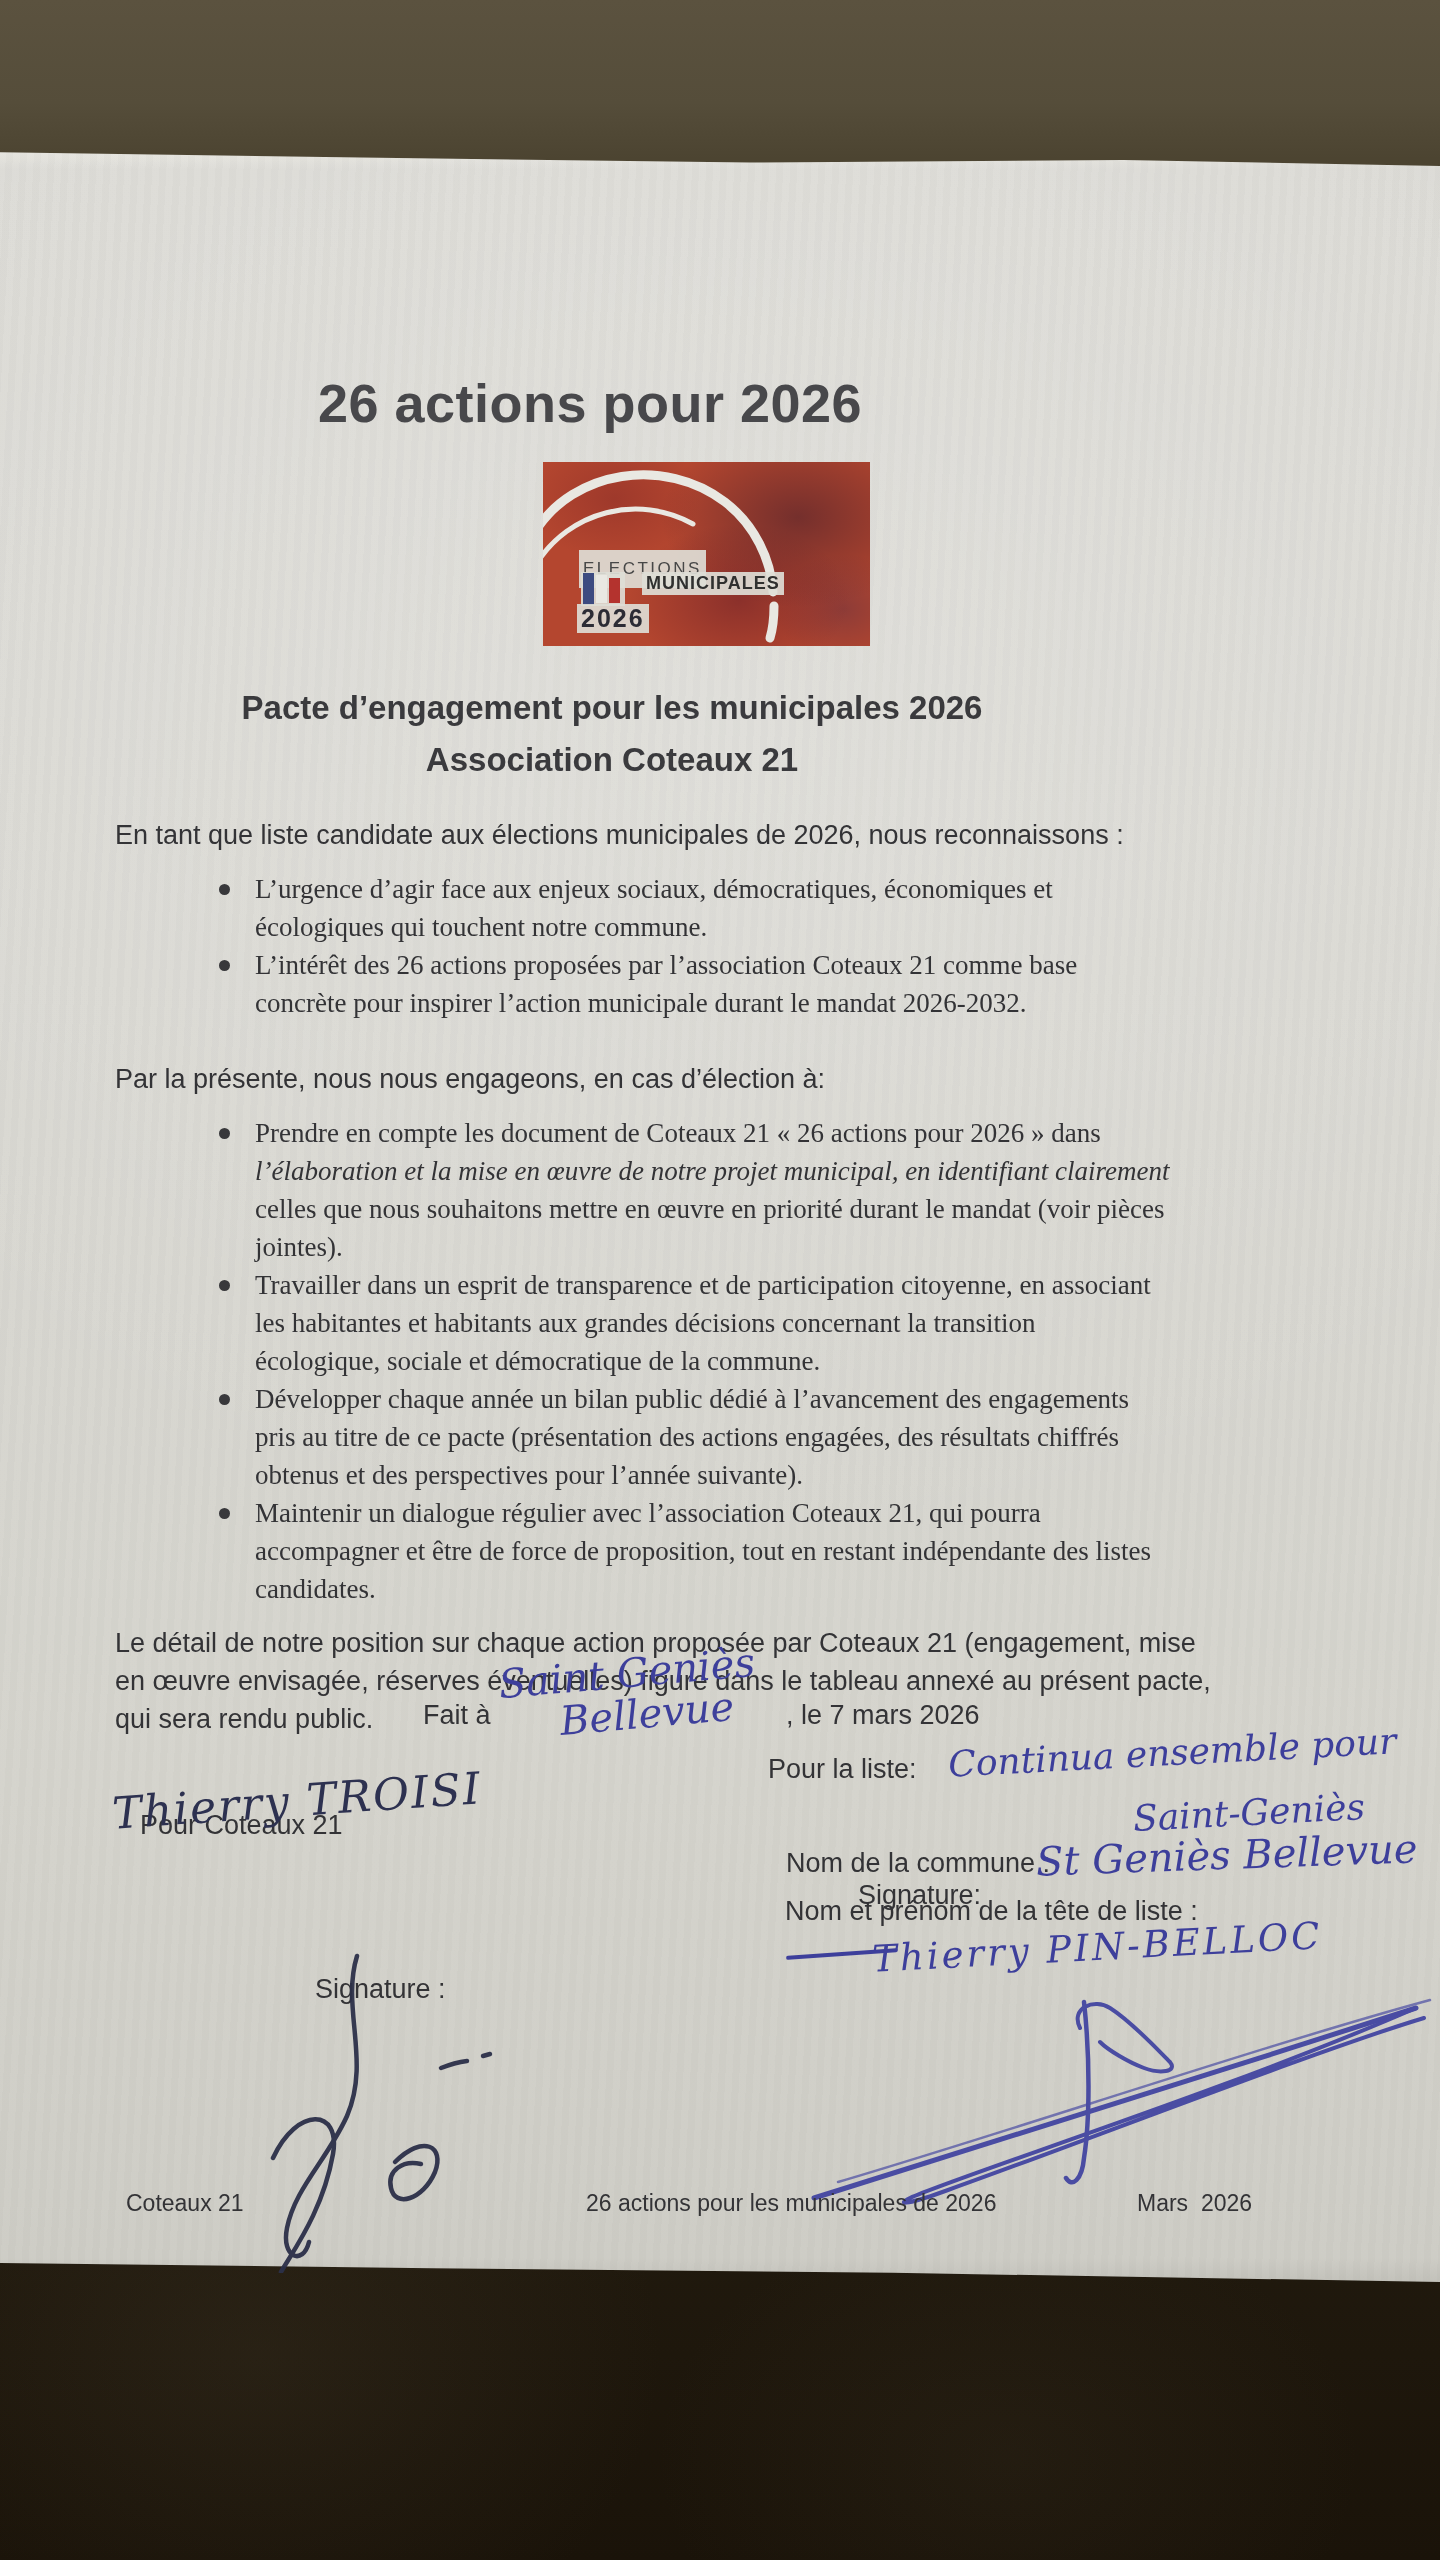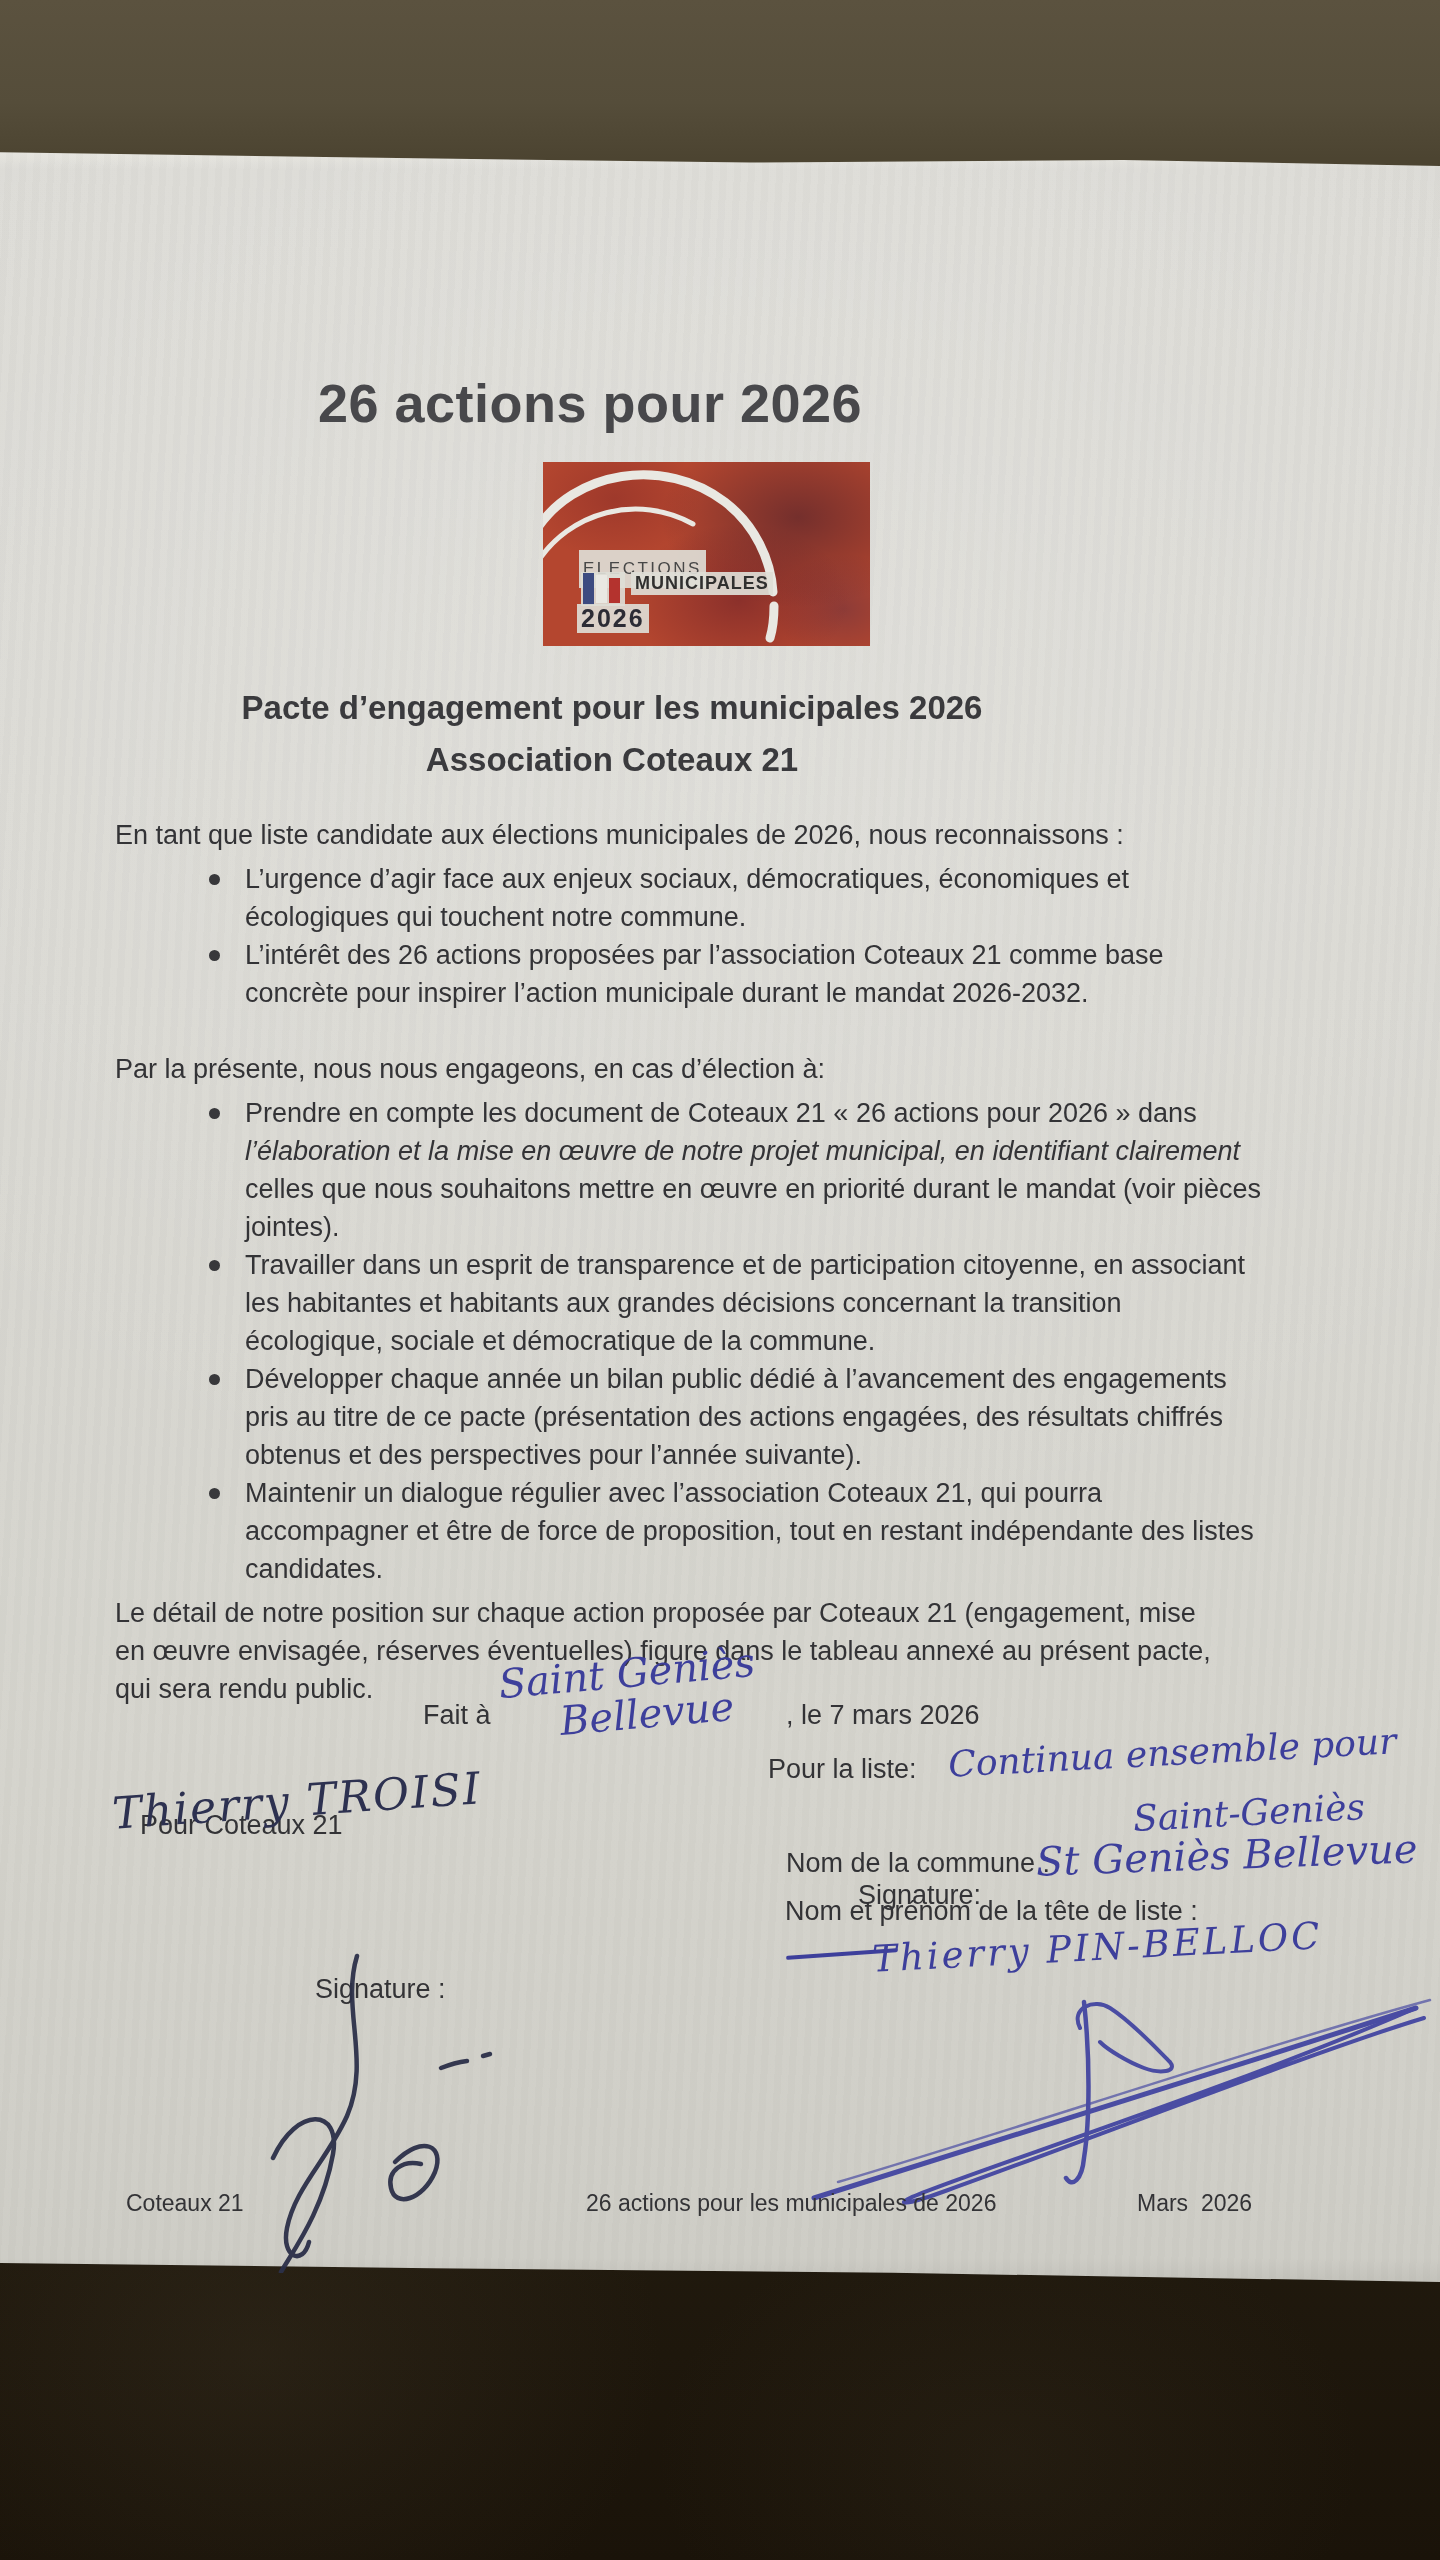--- a/index.html
+++ b/index.html
@@ -29,31 +29,31 @@
   .logo{left:543px;top:462px;width:327px;height:184px;overflow:hidden;
     background:
       radial-gradient(60% 70% at 78% 30%, rgba(64,28,42,.55), rgba(64,28,42,0) 70%),
       radial-gradient(45% 55% at 60% 75%, rgba(112,34,40,.6), rgba(112,34,40,0) 75%),
       radial-gradient(35% 45% at 22% 20%, rgba(140,46,40,.55), rgba(140,46,40,0) 75%),
       radial-gradient(28% 40% at 92% 80%, rgba(70,40,70,.35), rgba(70,40,70,0) 75%),
       #b4462f;}
   .logo svg{position:absolute;left:0;top:0;}
   .logo-txt{position:absolute;font-family:"Liberation Sans",sans-serif;}
   .logo-elections{left:36px;top:88px;font-size:17px;letter-spacing:2.5px;color:#474747;background:rgba(222,221,214,.92);padding:9px 4px;}
-  .logo-municipales{left:88px;top:110px;font-size:18px;font-weight:bold;letter-spacing:1px;color:#30302f;background:rgba(222,221,214,.92);padding:1px 4px;}
+  .logo-municipales{left:99px;top:110px;font-size:18px;font-weight:bold;letter-spacing:1px;color:#30302f;background:rgba(222,221,214,.92);padding:1px 4px;}
   .logo-2026{left:34px;top:142px;font-size:25px;font-weight:bold;letter-spacing:2px;color:#2c2c35;background:rgba(222,221,214,.92);padding:0 4px;}
   .flagbox{position:absolute;left:38px;top:110px;width:44px;height:34px;background:rgba(222,221,214,.92);}
   .flagbox .b{position:absolute;left:2px;top:1px;width:11px;height:32px;background:#3d4b80;}
   .flagbox .w{position:absolute;left:15px;top:3px;width:11px;height:28px;background:#e9e8e2;}
   .flagbox .r{position:absolute;left:28px;top:6px;width:11px;height:25px;background:#b4332e;}
   
   .bodyflow{left:115px;top:816px;width:1232px;font-size:27px;line-height:38px;color:#333336;}
   .bodyflow p{margin:0;}
   .bodyflow .gap-top{margin-top:38px;}
-  ul.doc{list-style:none;margin:6px;padding:0;}
+  ul.doc{list-style:none;margin:16px;padding:0;font-family:Liberation Serif, serif;}
   ul.doc li{position:relative;padding-left:124px;margin:0;}
   ul.doc li::before{content:"";position:absolute;left:88px;top:14px;width:11px;height:11px;border-radius:50%;background:#38383b;}
   .preline{white-space:pre-line;}
   .it{font-style:italic;}
   
   .lbl{font-size:27px;color:#333336;white-space:nowrap;}
   
   .hand{font-family:"DejaVu Serif",serif;font-style:italic;white-space:nowrap;}
   .ink-blue{color:#3d3f9b;}
   .ink-dark{color:#2d3150;}

